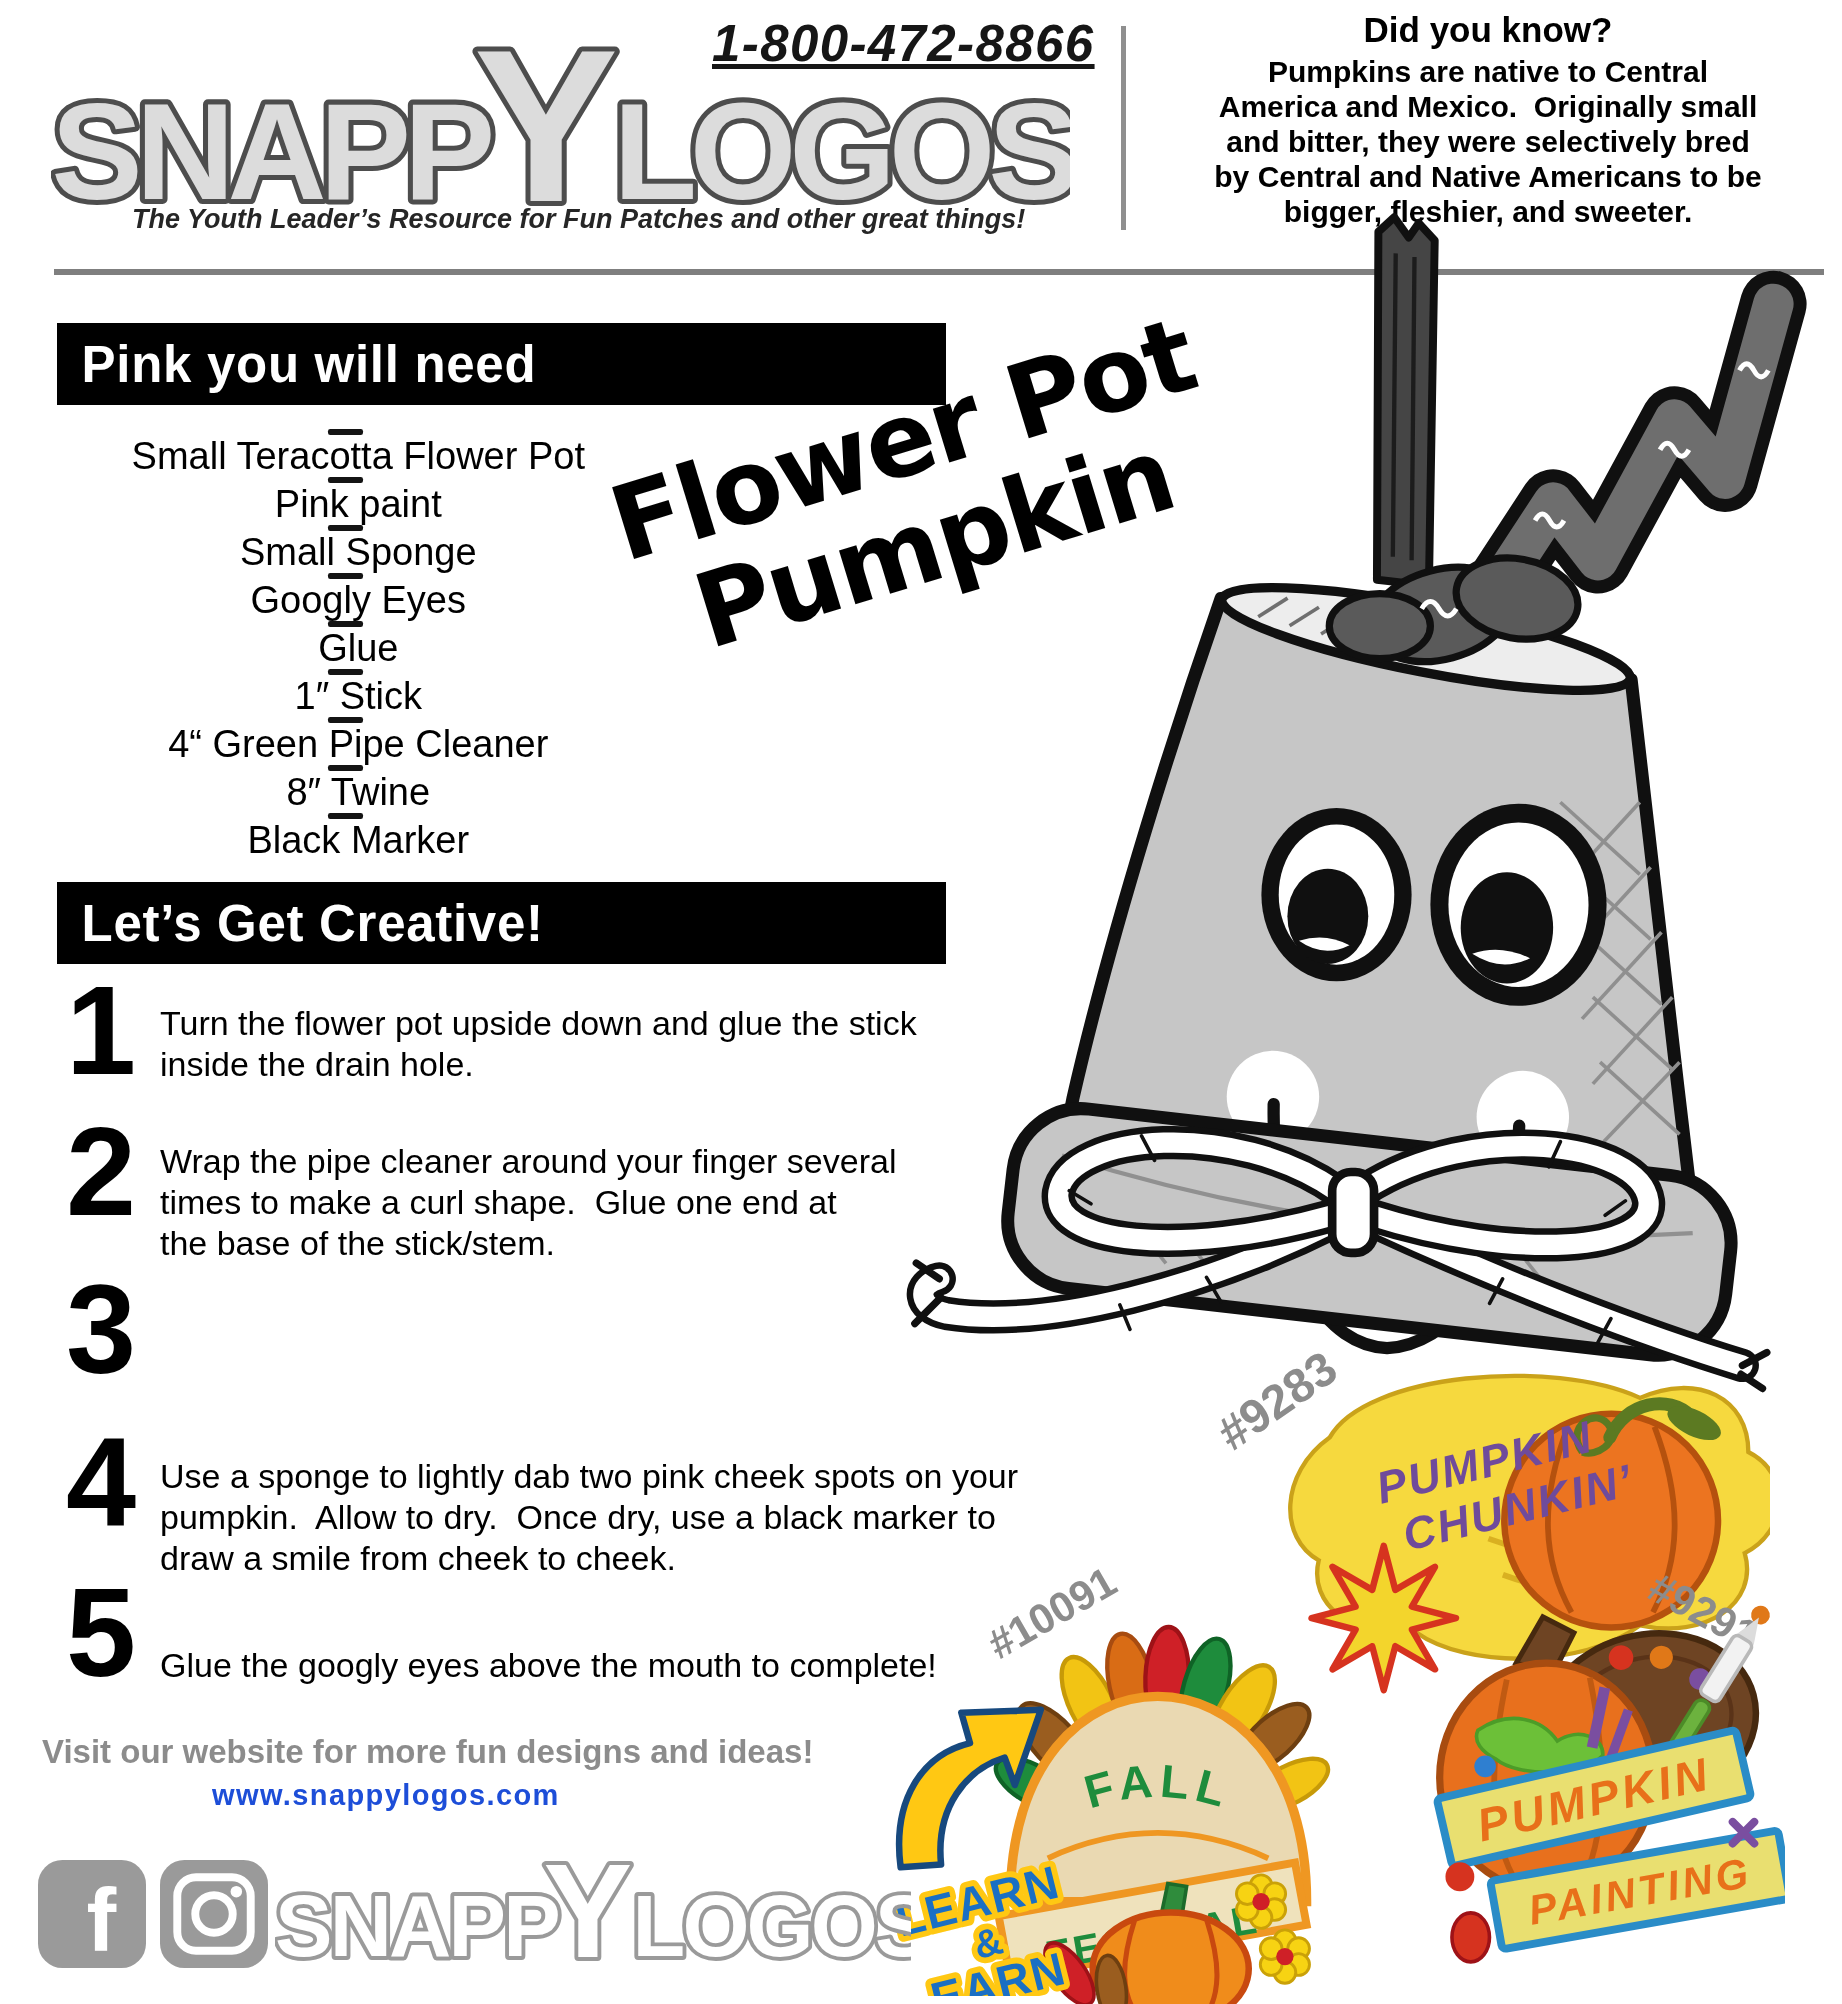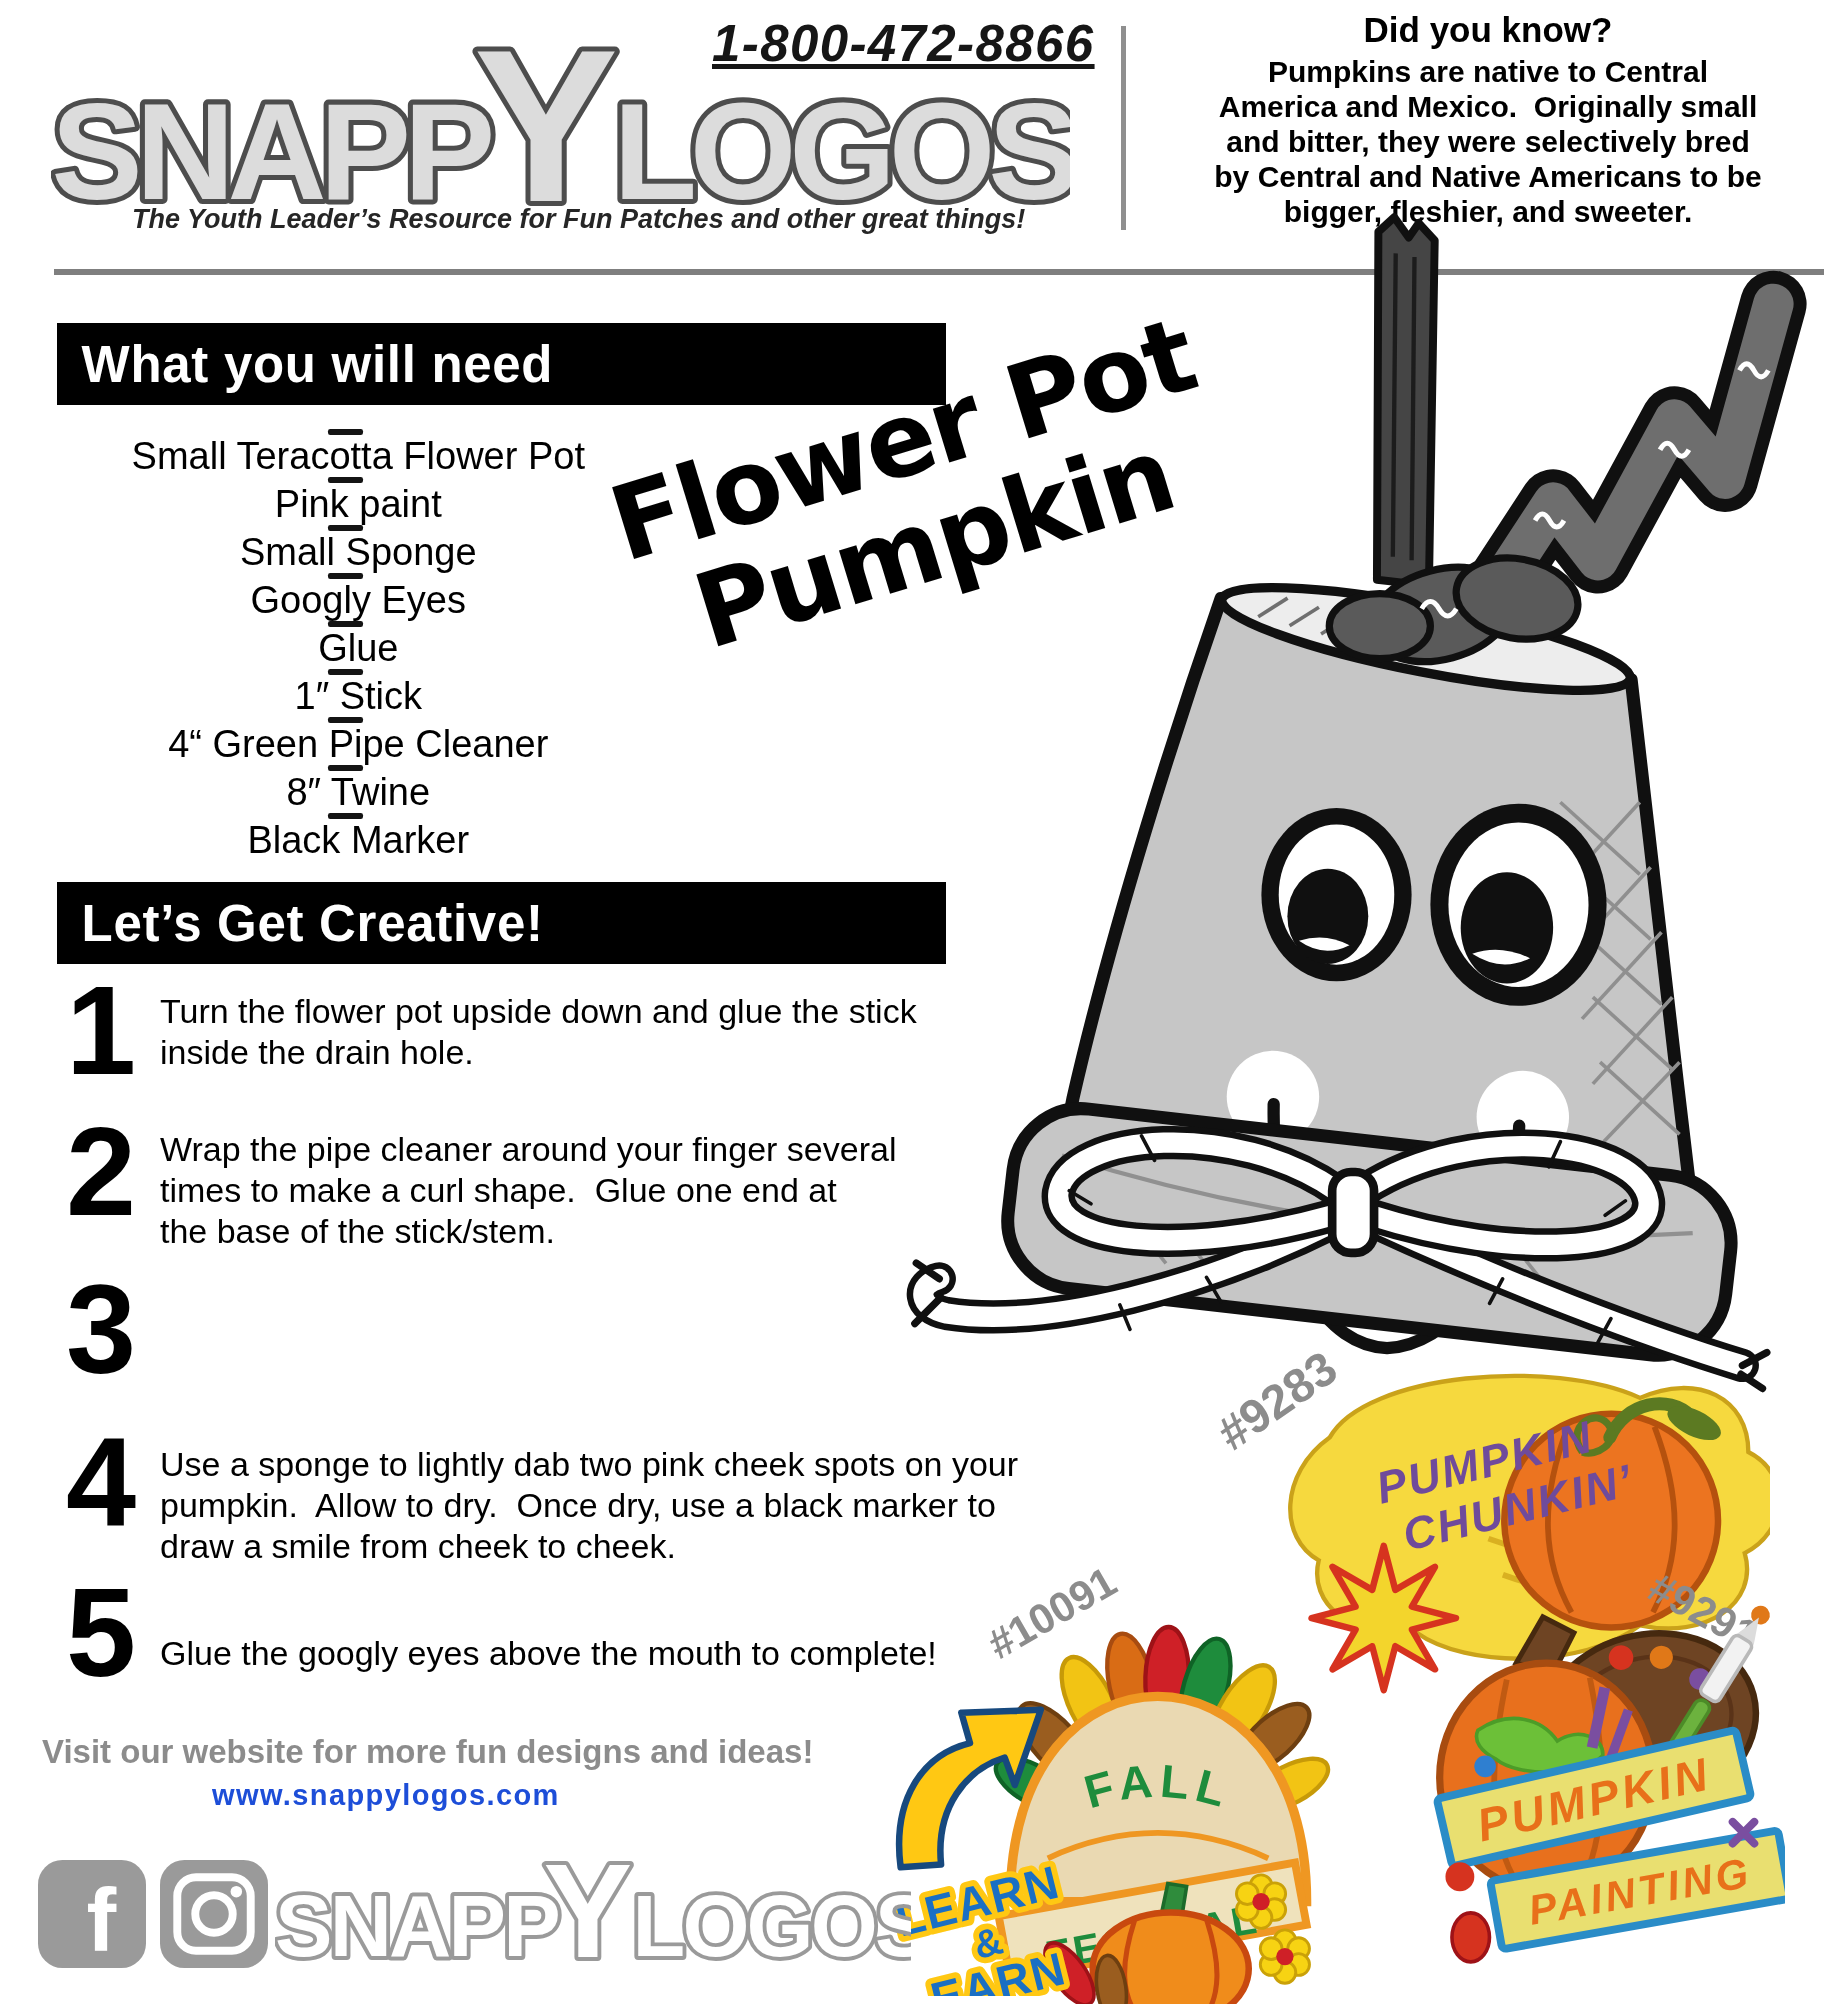--- a/index.html
+++ b/index.html
@@ -24,21 +24,21 @@
   .banner2{top:882px;}
 
   
   .materials{left:107px;top:429px;}
   .check-row{display:flex;align-items:center;height:48px;flex-direction:column;}
   .checkbox{display:inline-block;width:29px;height:29px;border:3.6px solid #141414;border-radius:2.2px;background:#fff;}
   .check-label{font-size:38px;padding-left:24.6px;}
 
   
   .step-num{left:66px;width:108px;font-size:126px;font-weight:800;line-height:108px;}
-  .step-text{left:160px;width:1228px;font-size:34px;line-height:41px;}
+  .step-text{left:160px;width:1228px;font-size:34px;line-height:41px;margin-top:12px;}
 
   
   .craft-title{left:582px;top:383px;width:672px;transform:rotate(-17deg);text-align:center;
                font-family:"DejaVu Sans",sans-serif;font-weight:700;font-size:103px;line-height:108px;letter-spacing:-2.2px;}
   .craft-title div{white-space:nowrap;}
 
   
   .visit{left:42px;top:1733px;font-size:33px;font-weight:800;color:#8c8c8c;}
   .url{left:212px;top:1779px;font-size:29px;font-weight:800;color:#1d4ed8;letter-spacing:1.4px;}
 
@@ -66,21 +66,21 @@
     <div class="dyk-body pre">Pumpkins are native to Central
 America and Mexico.  Originally small
 and bitter, they were selectively bred
 by Central and Native Americans to be
 bigger, fleshier, and sweeter.</div>
   </div>
 
   <div class="abs hrule"></div>
 
   <div class="abs banner banner1">
-    <span>What you will need</span>
+    <span>Pink you will need</span>
   </div>
 
   <div class="abs materials">
     <div class="check-row">
       <span class="checkbox"></span>
       <span class="check-label">Small Teracotta Flower Pot</span>
       </div>
     <div class="check-row">
       <span class="checkbox"></span>
       <span class="check-label">Pink paint</span>

